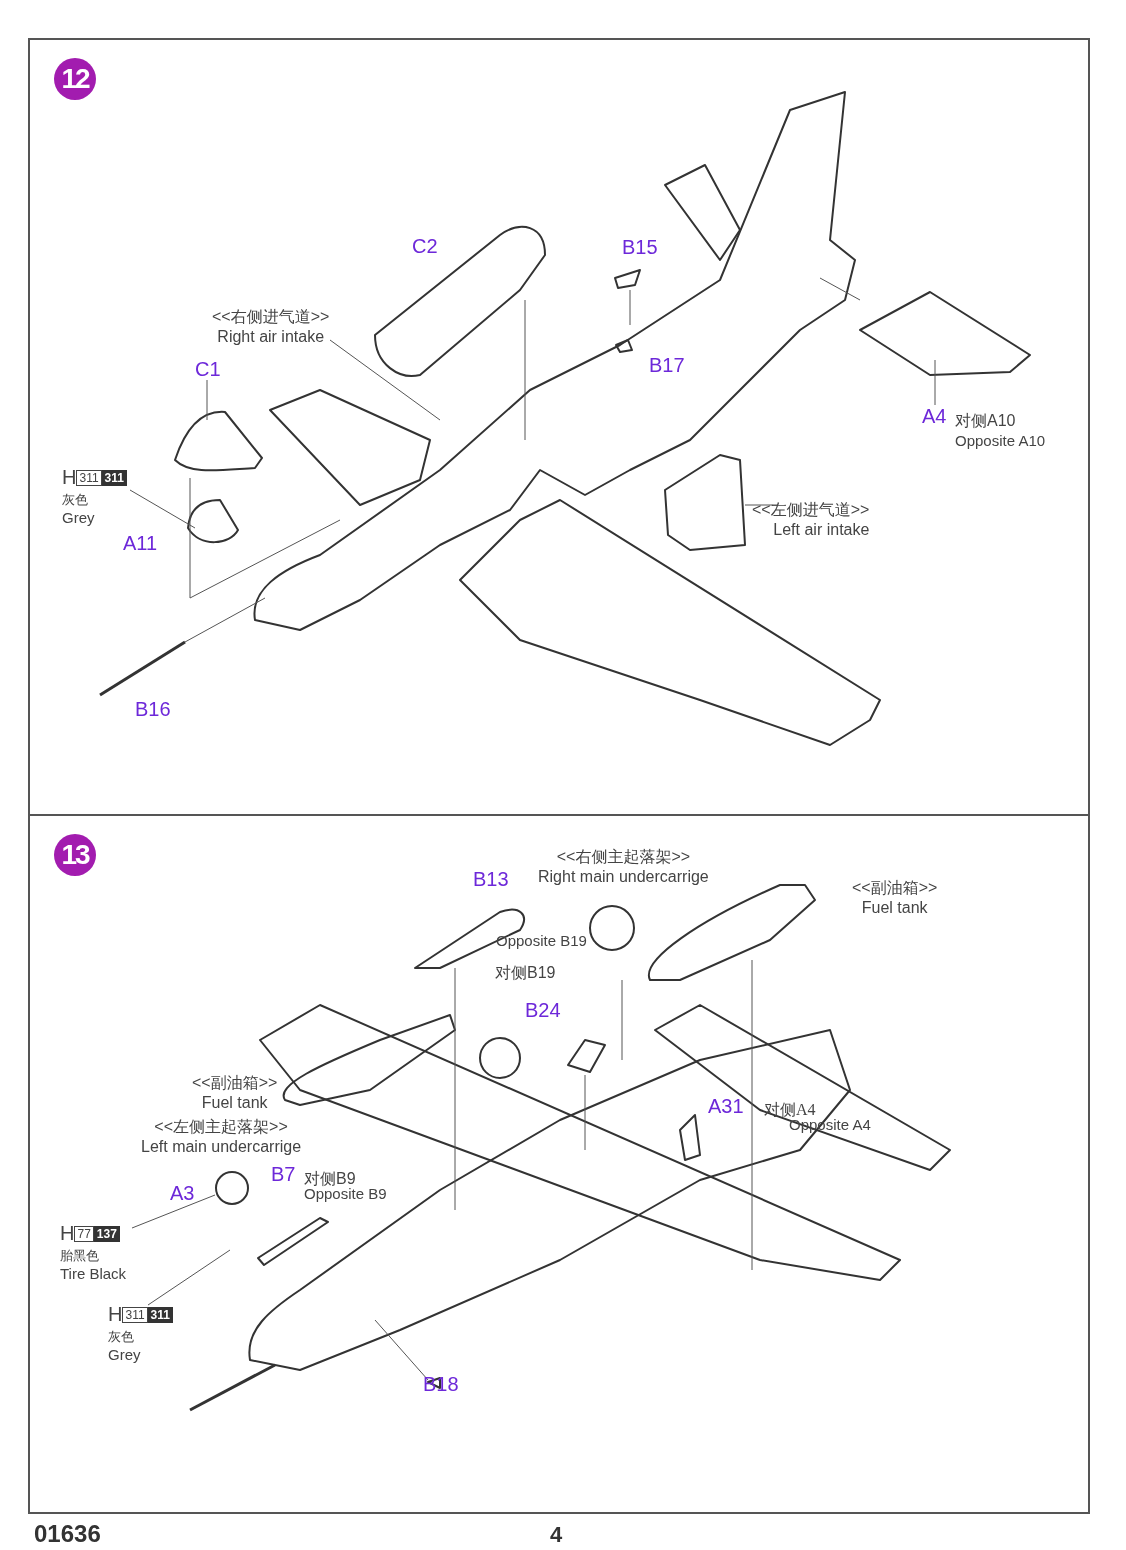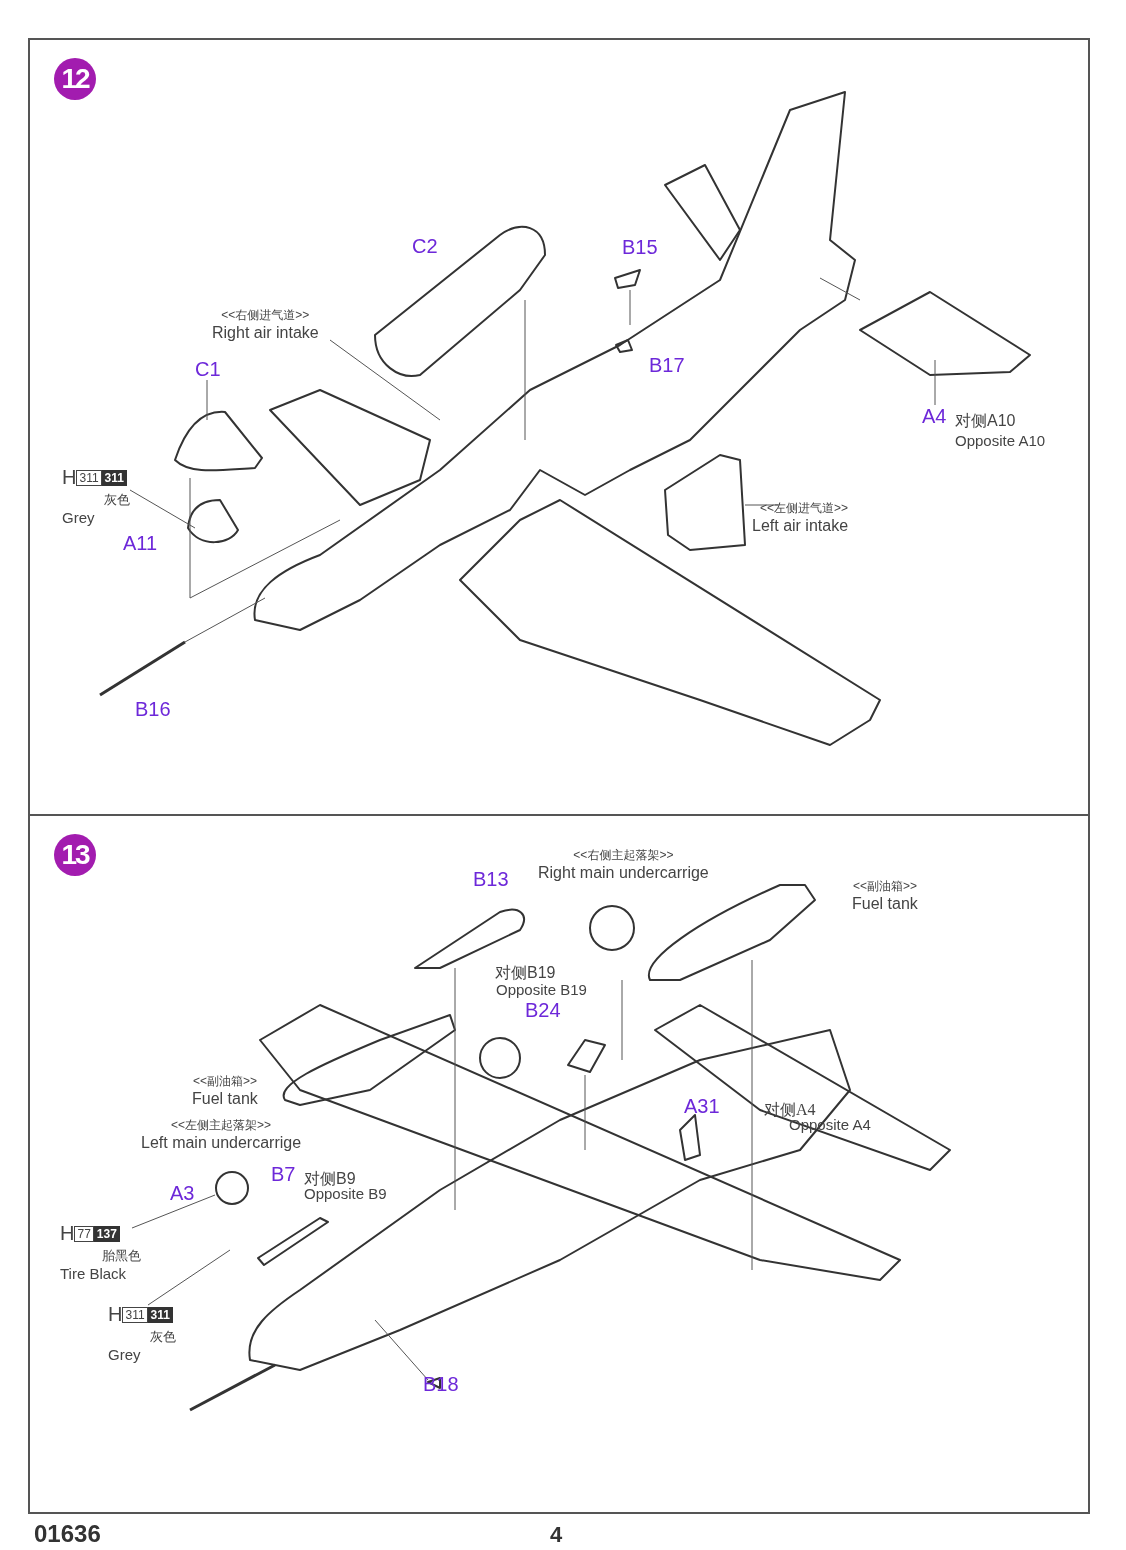--- a/index.html
+++ b/index.html
@@ -9,27 +9,27 @@
   #panel12 { top:38px; height:778px; }
   #panel13 { top:814px; height:700px; }
   .badge { position:absolute; width:42px; height:42px; border-radius:50%; background:#a21caf;
            color:#fff; font-weight:bold; font-size:28px; line-height:42px; text-align:center;
            letter-spacing:-2px; font-family:"Liberation Sans", sans-serif; }
   .lbl { position:absolute; font-size:18px; color:#6d28d9; white-space:nowrap; }
   .big { font-size:20px; }
   .cn { font-size:16px; color:#444; white-space:nowrap; position:absolute; }
   .en { font-size:15px; color:#444; white-space:nowrap; position:absolute; }
   .callout { position:absolute; text-align:center; }
-  .callout .c { font-size:12px; display:block; }
+  .callout .c { font-size:16px; display:block; }
   .callout .e { font-size:16px; display:block; }
   .paint { position:absolute; font-size:12px; }
   .paint .h { font-size:20px; vertical-align:middle; }
   .paint .box1 { display:inline-block; border:1px solid #444; padding:0 2px; font-size:12px; vertical-align:middle; }
   .paint .box2 { display:inline-block; background:#333; color:#fff; font-weight:bold; padding:1px 3px; font-size:12px; vertical-align:middle; }
-  .paint .pc { display:block; font-size:13px; margin-top:2px;margin-left:42px; }
+  .paint .pc { display:block; font-size:13px; margin-top:2px; }
   .paint .pe { display:block; font-size:15px; }
   svg.draw { position:absolute; left:0; top:0; }
   .footer-code { position:absolute; left:34px; top:1520px; font-weight:bold; font-size:24px; color:#333; }
   .footer-page { position:absolute; left:550px; top:1522px; font-weight:bold; font-size:22px; color:#333; }
 </style>
 </head>
 <body>
 
 <div class="panel" id="panel12"></div>
 <div class="badge" style="left:54px;top:58px;">12</div>
@@ -110,27 +110,27 @@
   <span class="h">H</span><span class="box1">311</span><span class="box2">311</span>
   <span class="pc">灰色</span>
   <span class="pe">Grey</span>
 </div>
 
 <div class="panel" id="panel13"></div>
 <div class="badge" style="left:54px;top:834px;">13</div>
 
 <div class="lbl big" style="left:473px;top:868px;">B13</div>
 <div class="lbl big" style="left:525px;top:999px;">B24</div>
-<div class="lbl big" style="left:684px;top:1095px;">A31</div>
+<div class="lbl big" style="left:708px;top:1095px;">A31</div>
 <div class="lbl big" style="left:170px;top:1182px;">A3</div>
 <div class="lbl big" style="left:271px;top:1163px;">B7</div>
 <div class="lbl big" style="left:423px;top:1373px;">B18</div>
 
 <div class="cn" style="left:495px;top:963px;">对侧B19</div>
-<div class="en" style="left:496px;top:981px;">Opposite B19</div>
+<div class="en" style="left:496px;top:932px;">Opposite B19</div>
 <div class="cn" style="left:764px;top:1100px;font-family:Liberation Serif, serif;">对侧A4</div>
 <div class="en" style="left:789px;top:1116px;">Opposite A4</div>
 <div class="cn" style="left:304px;top:1169px;">对侧B9</div>
 <div class="en" style="left:304px;top:1185px;">Opposite B9</div>
 
 <div class="callout" style="left:538px;top:847px;">
   <span class="c">&lt;&lt;右侧主起落架&gt;&gt;</span>
   <span class="e">Right main undercarrige</span>
 </div>
 <div class="callout" style="left:852px;top:878px;">

